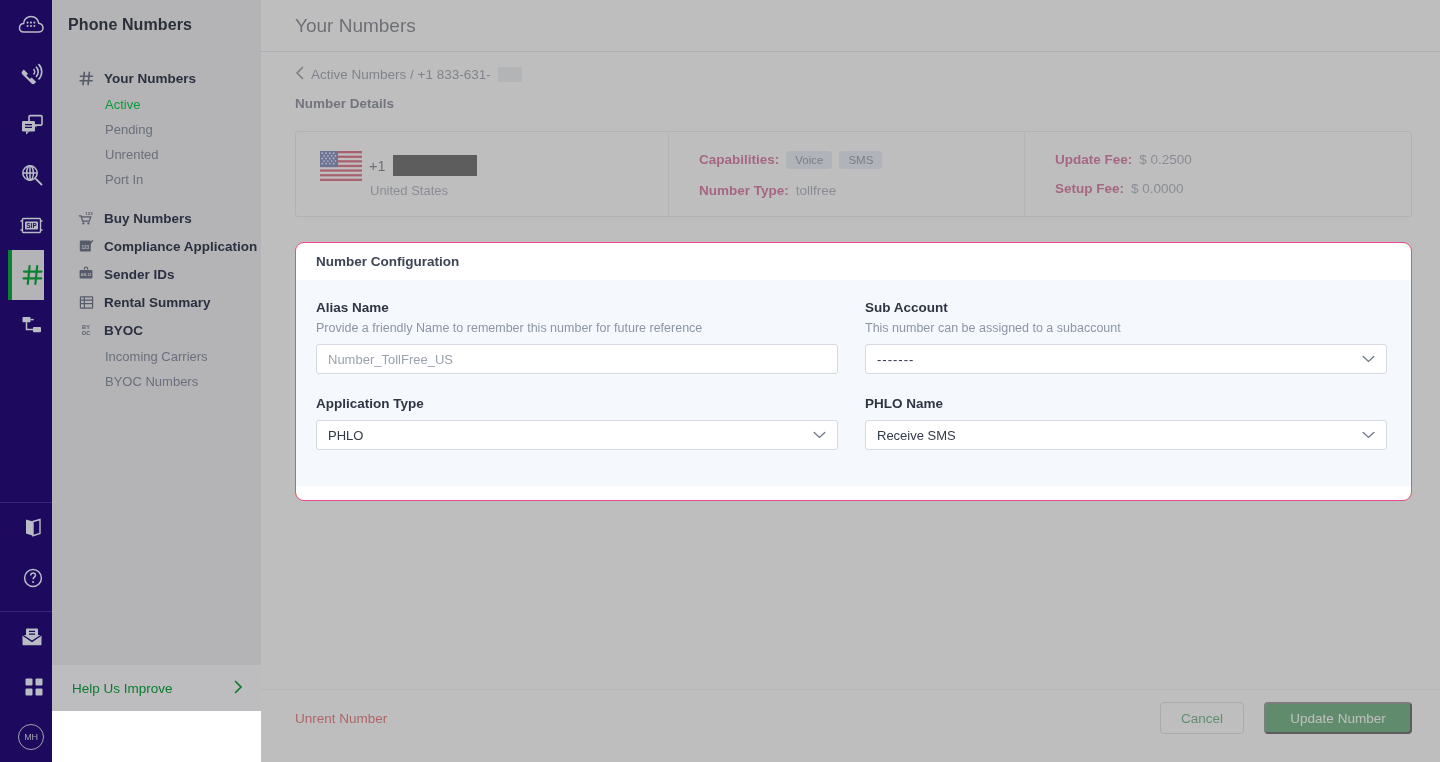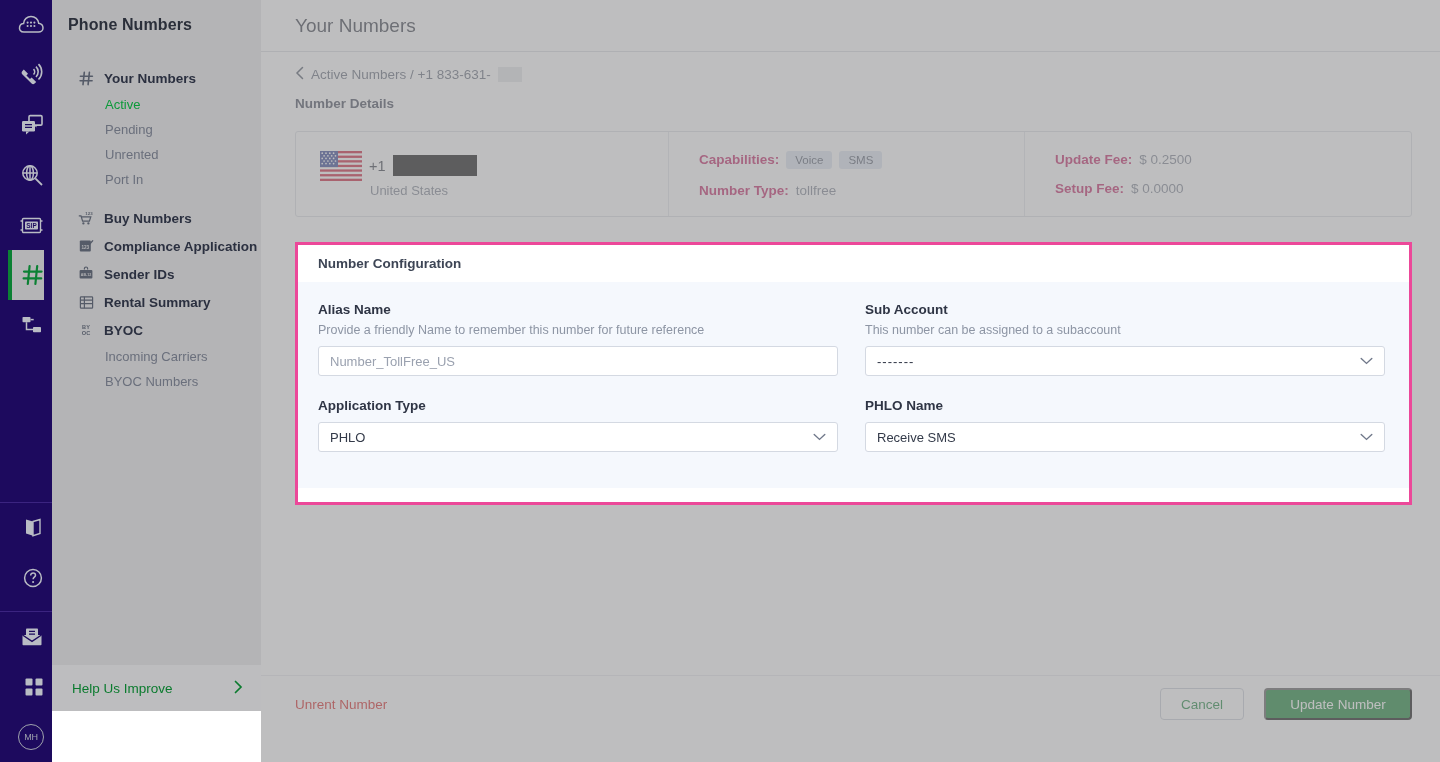--- a/index.html
+++ b/index.html
@@ -119,22 +119,22 @@
   .kv { font-size: 13.5px; color: #767d8c; display: flex; align-items: center; gap: 7px; }
   .kv b { color: #be185d; font-weight: bold; }
   .chip {
     background: #dbe3ef; color: #4b5465;
     font-size: 11.5px; padding: 3px 9px; border-radius: 3px;
   }
 
   
   .config-panel {
     margin-top: 25px;
-    border: 3px solid #ec4899;
-    border-radius: 0; overflow: hidden;
+    border: 1px solid #ec4899;
+    border-radius: 9px; overflow: hidden;
     background: #f97316;
   }
   .config-head {
     background: #ffffff; padding: 11px 0 11px 20px;
     font-size: 13.5px; font-weight: bold; color: #3d4555;
   }
   .config-body { padding: 20px 24px 36px 20px; background: #f5f8fd; }
   .frow { display: flex; gap: 27px; }
   .frow + .frow { margin-top: 22px; }
   .field { flex: 1 1 0; min-width: 0; }
@@ -146,21 +146,21 @@
     display: flex; align-items: center; padding: 0 11px;
     font-size: 13px; color: #333a49;
   }
   .f-ctl.ph { color: #9aa1af; }
   .f-ctl .caret { margin-left: auto; color: #70788a; font-size: 11px; line-height: 1; }
   .dashes { letter-spacing: 1px; color: #2f3545; }
   .panel-foot { height: 14px; background: #ffffff; }
 
   
   .action-bar {
-    position: absolute; left: 0; right: 0; bottom: 14px; height: 73px;
+    position: absolute; left: 0; right: 0; bottom: 0; height: 73px;
     background: #ffffff;
     border-top: 1px solid #e6e8ec;
     display: flex; align-items: center;
     padding: 0 28px 16px 34px;
   }
   .unrent { font-size: 13.5px; color: #d31515; }
   .act-right { margin-left: auto; display: flex; gap: 20px; }
   .btn {
     height: 32px; border-radius: 4px; font-size: 13.5px;
     display: flex; align-items: center; justify-content: center;

